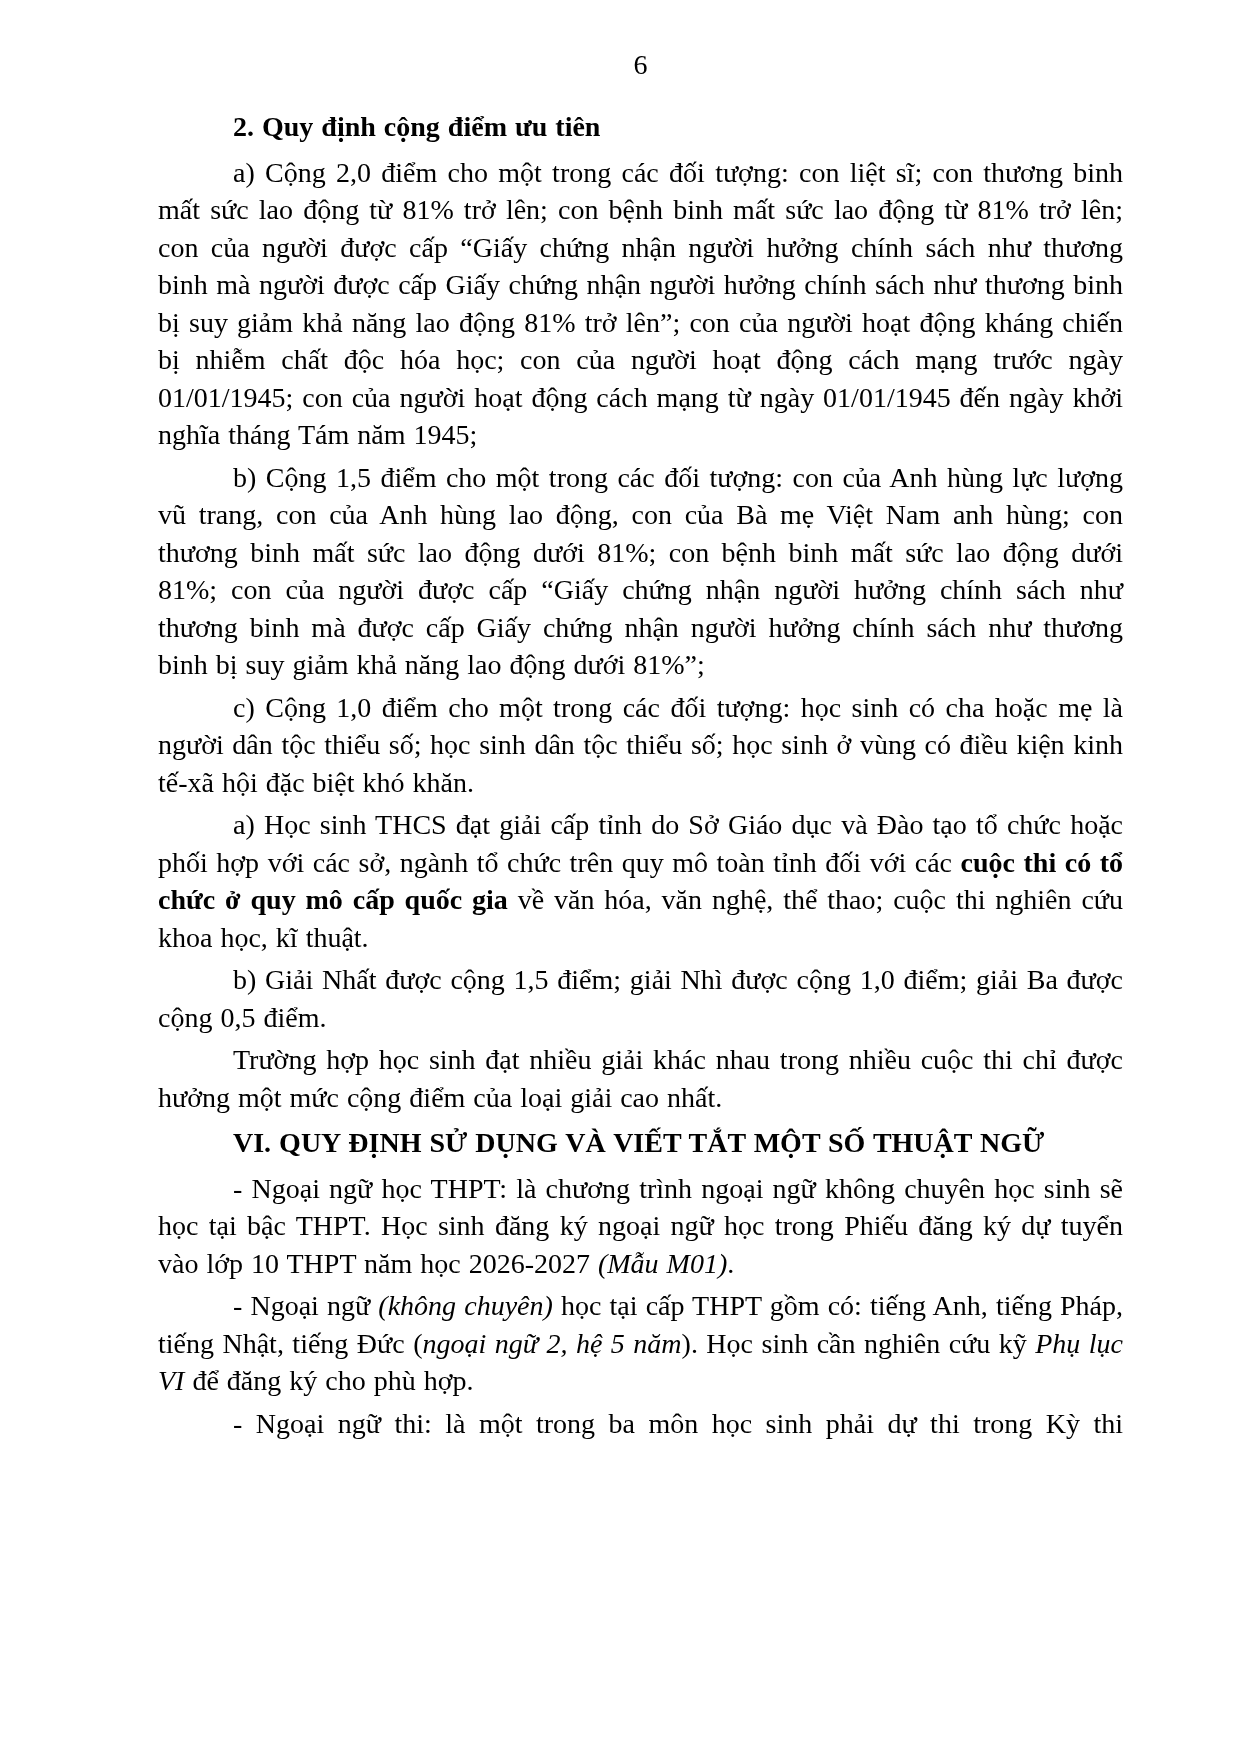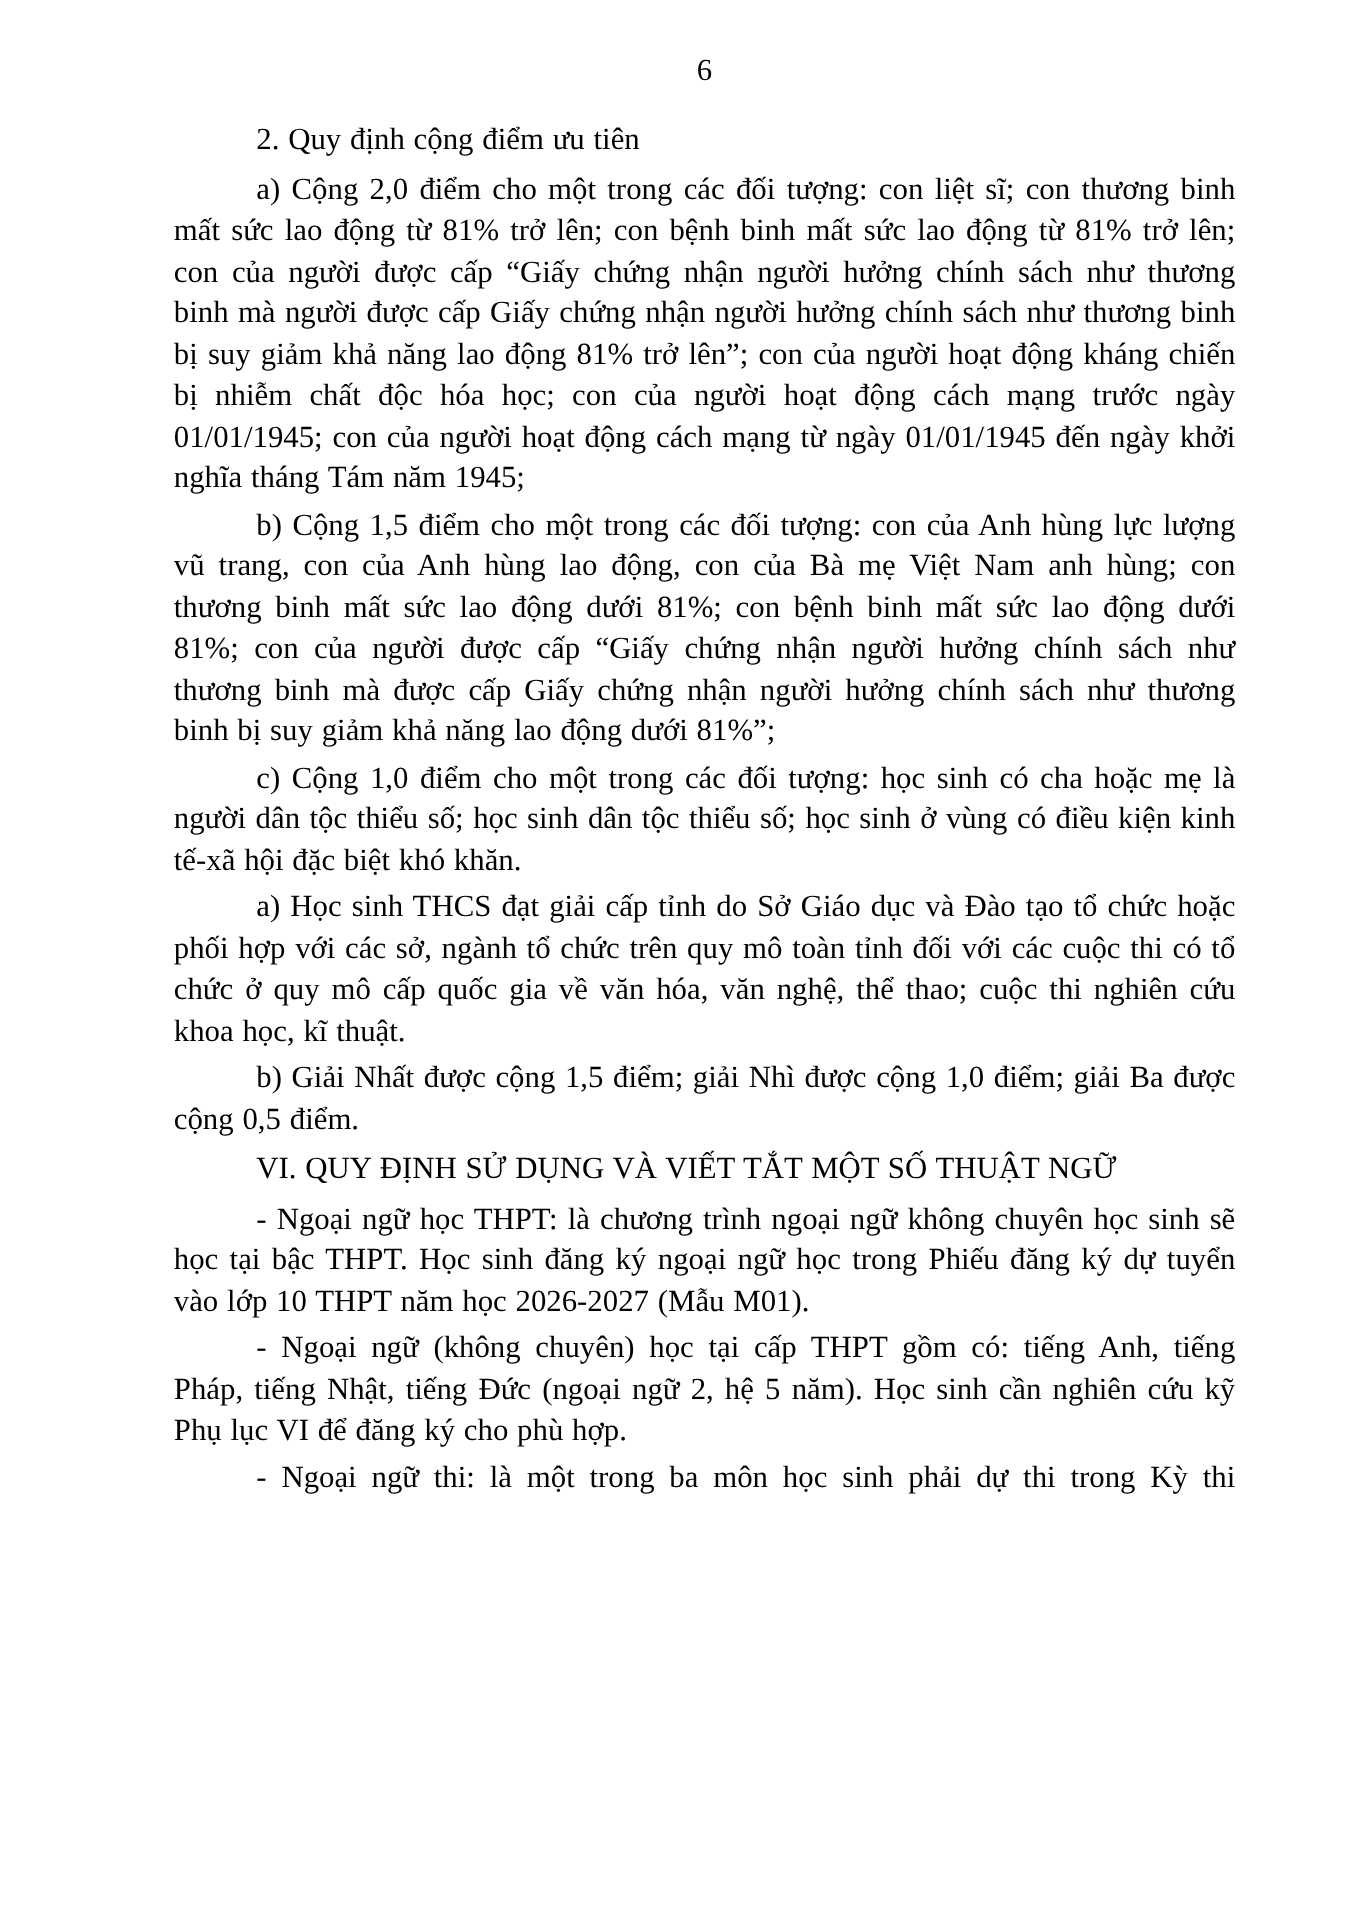--- a/index.html
+++ b/index.html
@@ -33,22 +33,22 @@
     word-spacing: 1px;
   }
   .doc p.heading {
     font-weight: bold;
     margin-top: 8px;
     margin-bottom: 8px;
   }
   .doc p.justify-last {
     text-align-last: justify;
   }
-  .doc span.b  { font-weight: normal; }
-  .doc span.i  { }
+  .doc span.b  { font-weight: bold; }
+  .doc span.i  { font-style: italic; }
 </style>
 </head>
 <body>
 
 <div class="page">
   <div class="page-number">6</div>
 
   <div class="doc">
     <p class="heading"><span class="b">2. Quy định cộng điểm ưu tiên</span></p>
 
@@ -57,20 +57,21 @@
     <p><span>b) Cộng 1,5 điểm cho một trong các đối tượng: con của Anh hùng lực lượng vũ trang, con của Anh hùng lao động, con của Bà mẹ Việt Nam anh hùng; con thương binh mất sức lao động dưới 81%; con bệnh binh mất sức lao động dưới 81%; con của người được cấp “Giấy chứng nhận người hưởng chính sách như thương binh mà được cấp Giấy chứng nhận người hưởng chính sách như thương binh bị suy giảm khả năng lao động dưới 81%”;</span></p>
 
     <p><span>c) Cộng 1,0 điểm cho một trong các đối tượng: học sinh có cha hoặc mẹ là người dân tộc thiểu số; học sinh dân tộc thiểu số; học sinh ở vùng có điều kiện kinh tế-xã hội đặc biệt khó khăn.</span></p>
 
 
 
     <p><span>a) Học sinh THCS đạt giải cấp tỉnh do Sở Giáo dục và Đào tạo tổ chức hoặc phối hợp với các sở, ngành tổ chức trên quy mô toàn tỉnh đối với các </span><span class="b">cuộc thi có tổ chức ở quy mô cấp quốc gia</span><span> về văn hóa, văn nghệ, thể thao; cuộc thi nghiên cứu khoa học, kĩ thuật.</span></p>
 
     <p><span>b) Giải Nhất được cộng 1,5 điểm; giải Nhì được cộng 1,0 điểm; giải Ba được cộng 0,5 điểm.</span></p>
 
+    <p><span>Trường hợp học sinh đạt nhiều giải khác nhau trong nhiều cuộc thi chỉ được hưởng một mức cộng điểm của loại giải cao nhất.</span></p>
 
     <p class="heading"><span class="b">VI. QUY ĐỊNH SỬ DỤNG VÀ VIẾT TẮT MỘT SỐ THUẬT NGỮ</span></p>
 
 
     <p><span>- Ngoại ngữ học THPT: là chương trình ngoại ngữ không chuyên học sinh sẽ học tại bậc THPT. Học sinh đăng ký ngoại ngữ học trong Phiếu đăng ký dự tuyển vào lớp 10 THPT năm học 2026-2027 </span><span class="i">(Mẫu M01)</span><span>.</span></p>
 
     <p><span>- Ngoại ngữ </span><span class="i">(không chuyên)</span><span> học tại cấp THPT gồm có: tiếng Anh, tiếng Pháp, tiếng Nhật, tiếng Đức (</span><span class="i">ngoại ngữ 2, hệ 5 năm</span><span>). Học sinh cần nghiên cứu kỹ </span><span class="i">Phụ lục VI</span><span> để đăng ký cho phù hợp.</span></p>
 
 
     <p class="justify-last"><span>- Ngoại ngữ thi: là một trong ba môn học sinh phải dự thi trong Kỳ thi</span></p>

